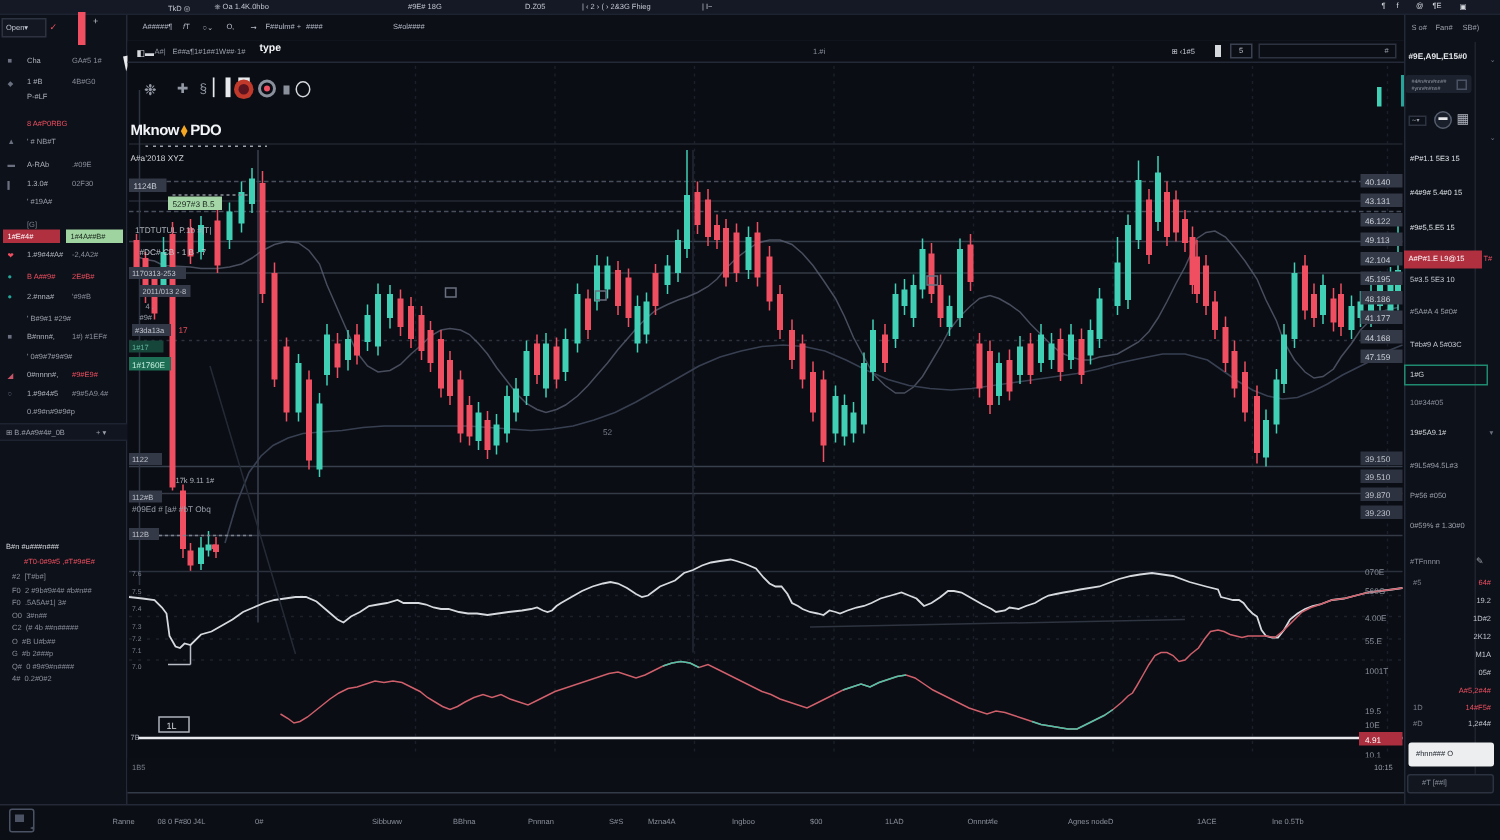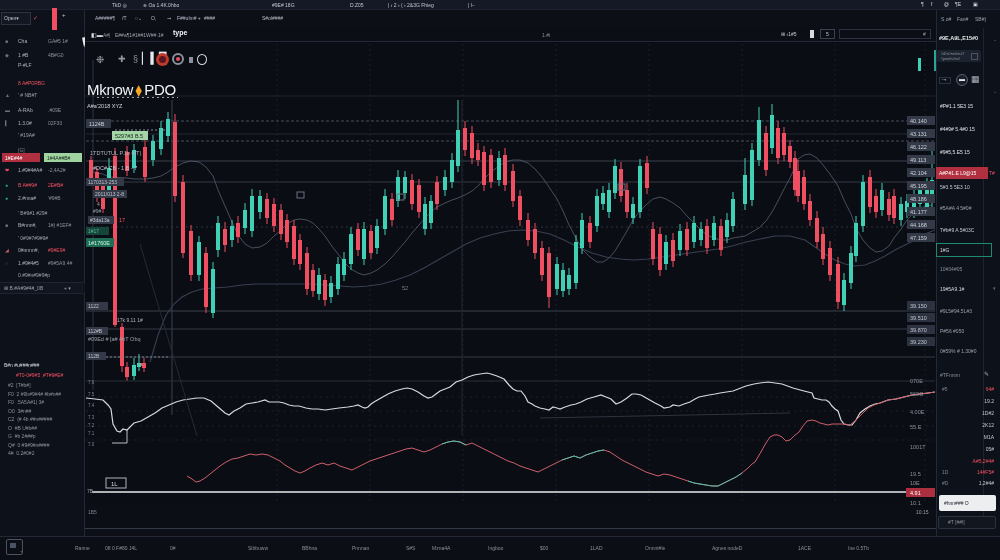--- a/index.html
+++ b/index.html
@@ -498,21 +498,21 @@
 <span class="abs" style="left:22px;top:2px;font-size:9px;color:#9298a4">✚</span>
 <span class="abs" style="left:37px;top:2px;font-size:9px;color:#9298a4">§</span>
 <span class="abs" style="left:46px;top:0px;font-size:11px;color:#e8eaee">▏▍▉</span>
 <span class="abs" style="left:60px;top:1px;width:13px;height:13px;background:#c0392b;border-radius:50%"></span>
 <span class="abs" style="left:63px;top:4px;width:7px;height:7px;background:#5a1520;border-radius:50%"></span>
 <span class="abs" style="left:76px;top:1px;width:12px;height:12px;border:2px solid #8a909c;border-radius:50%"></span>
 <span class="abs" style="left:80px;top:5px;width:4px;height:4px;background:#ef4f60;border-radius:50%"></span>
 <span class="abs" style="left:93px;top:5px;width:4px;height:6px;background:#8a909c"></span>
 <span class="abs" style="left:101px;top:2px;width:10px;height:11px;border:1.5px solid #d6d9de;border-radius:50%"></span>
 </div>
-<div class="abs" style="left:87px;top:81px;font-size:15px;font-weight:normal;letter-spacing:-0.3px;color:#f2f4f7">Mknow<span style="color:#f5a623;display:inline-block;transform:scaleX(0.55)">◆</span>PDO</div>
+<div class="abs" style="left:87px;top:81px;font-size:10px;font-weight:bold;letter-spacing:-0.3px;color:#f2f4f7">Mknow<span style="color:#f5a623;display:inline-block;transform:scaleX(0.55)">◆</span>PDO</div>
 <div class="abs" style="left:97px;top:97px;width:81px;height:1px;background:repeating-linear-gradient(90deg,#9aa0ab 0 2px,transparent 2px 5px)"></div>
 <div class="abs t55" style="left:87px;top:103px;color:#d6d9de">A#a’2018 XYZ</div>
 <div class="abs" style="left:85px;top:505px;width:851px;height:23px;background:#0b0e14"></div>
 <div class="abs" style="left:85px;top:528px;width:915px;height:1px;background:#343b48"></div>
 <div class="abs t5" style="left:88px;top:509px;color:#7c828e">1B5</div>
 <div class="abs t5" style="left:916px;top:509px;color:#9aa0ab">10:15</div>
 <div class="abs" style="left:936px;top:10px;width:64px;height:526px;background:#0d1119;border-left:1px solid #232936"></div>
 <div class="abs t5" style="left:941px;top:16px;color:#9aa0ab">S o#</div>
 <div class="abs t5" style="left:957px;top:16px;color:#9aa0ab">Fan#</div>
 <div class="abs t5" style="left:975px;top:16px;color:#9aa0ab">SB#)</div>

